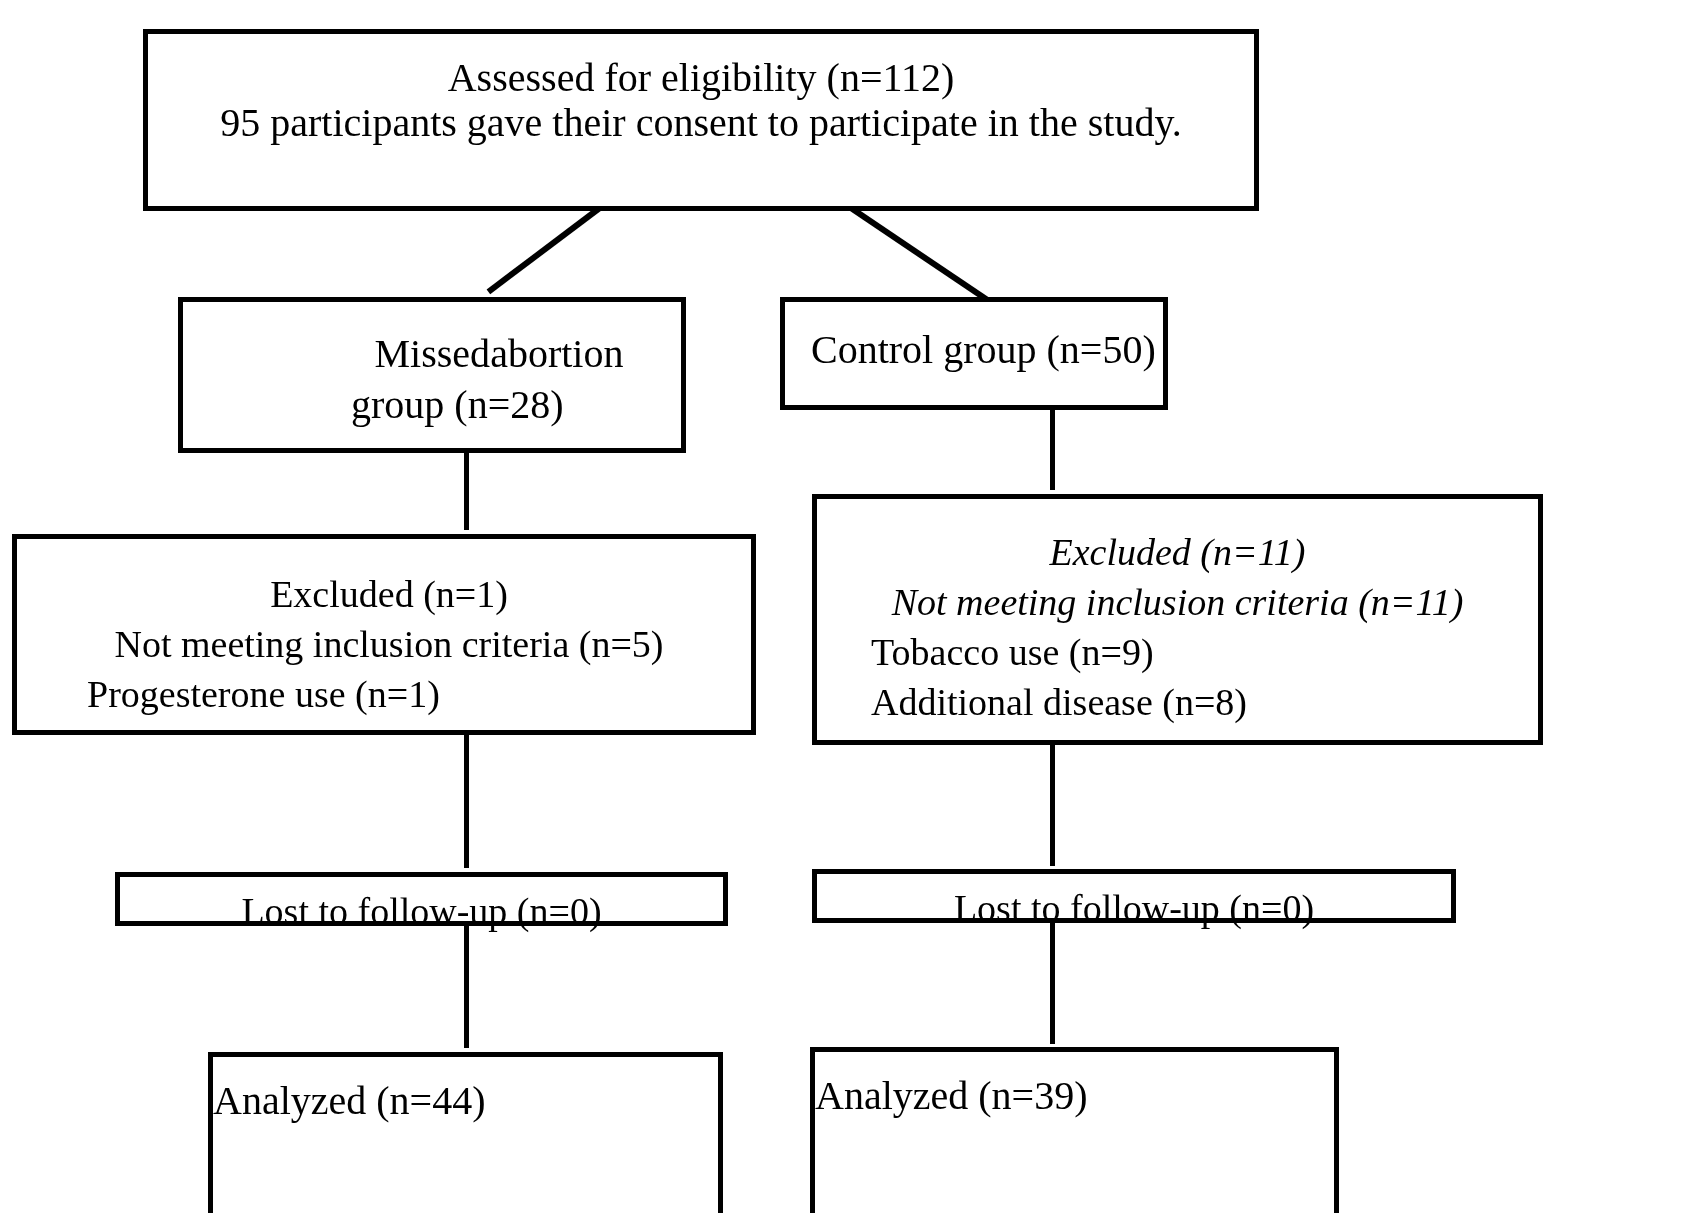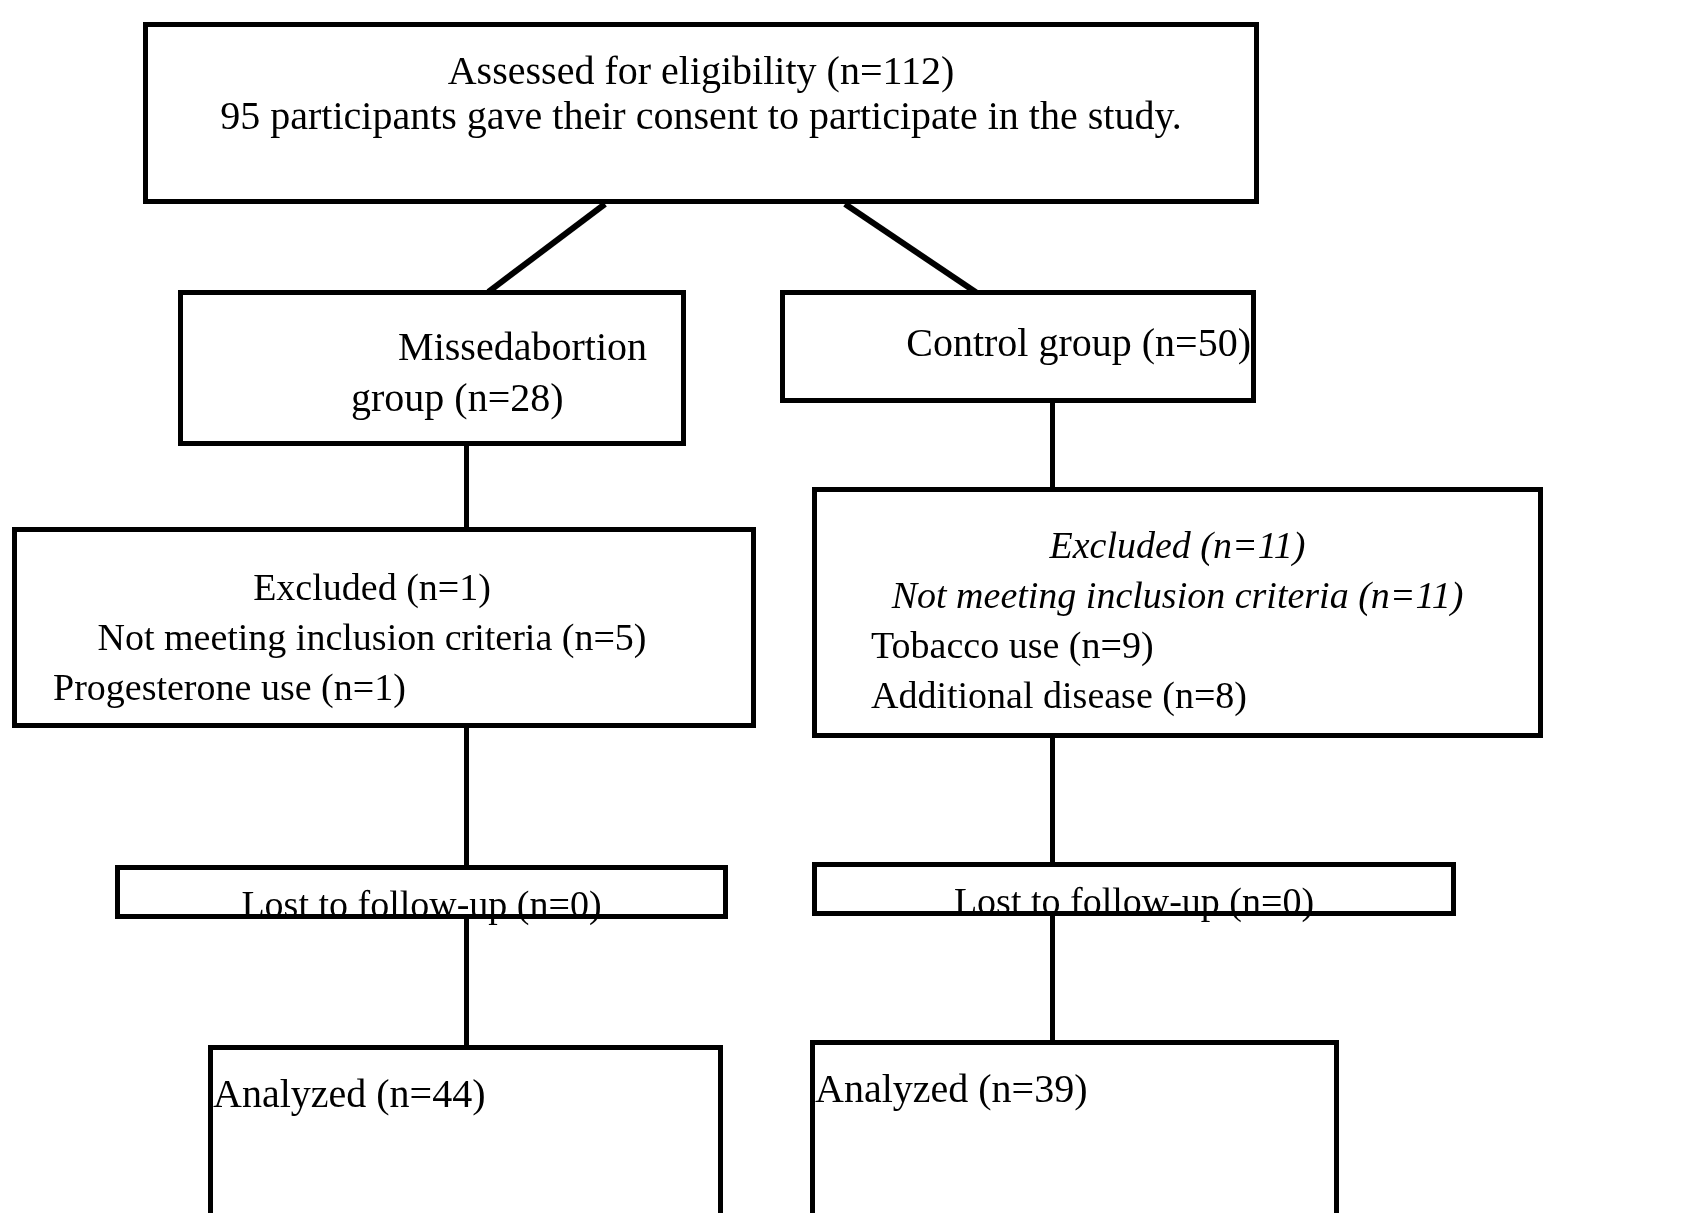--- a/index.html
+++ b/index.html
@@ -19,20 +19,21 @@
   }
   .box {
     position: absolute;
     box-sizing: border-box;
     border: 5px solid #000000;
     background: #ffffff;
     display: flex;
     flex-direction: column;
     justify-content: center;
     z-index: 3;
+    margin-top: 7px;
   }
   .box .line {
     display: block;
     white-space: pre;
     line-height: 1.12;
   }
   
   #box-assessed {
     left: 143px;
     top: 22px;
@@ -53,43 +54,42 @@
     height: 156px;
     justify-content: flex-start;
     padding: 26px 34px 0 168px;
   }
   #box-missed .line {
     font-size: 40px;
     line-height: 1.28;
   }
   #box-missed .just {
     display: flex;
-    justify-content: flex-end;
+    justify-content: center;
   }
   
   #box-control {
     left: 780px;
     top: 290px;
-    width: 476px;
+    width: 388px;
     height: 113px;
     justify-content: flex-start;
     padding: 26px 0 0 26px;
-    align-items: flex-end;
   }
   #box-control .line {
     font-size: 40px;
   }
   
   #box-excl-left {
     left: 12px;
     top: 527px;
     width: 744px;
     height: 201px;
     justify-content: flex-start;
-    padding: 30px 0 0 36px;
+    padding: 30px 0 0 70px;
   }
   #box-excl-left .line {
     font-size: 38px;
     line-height: 1.32;
   }
   #box-excl-left .c {
     text-align: center;
     padding-right: 60px;
   }
   

